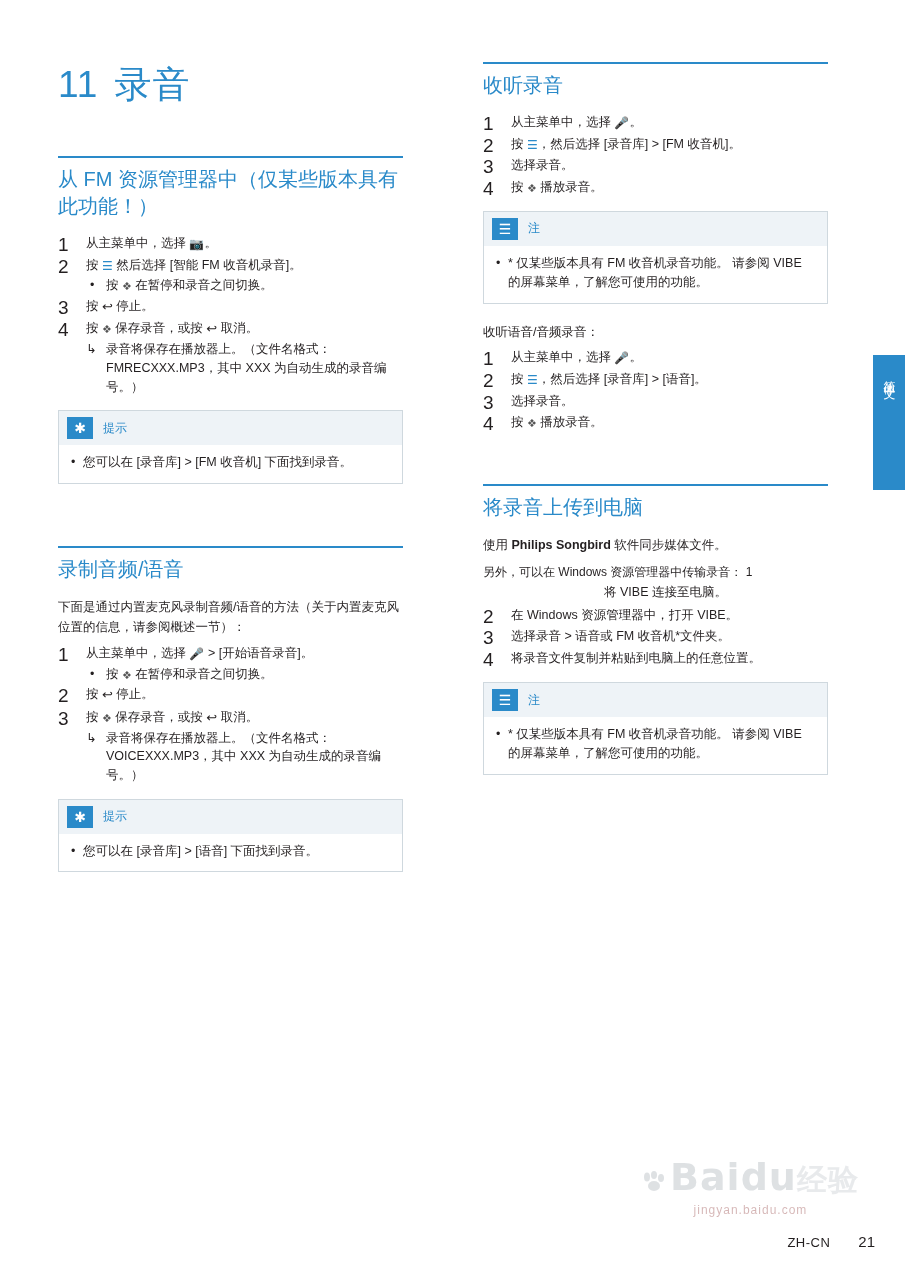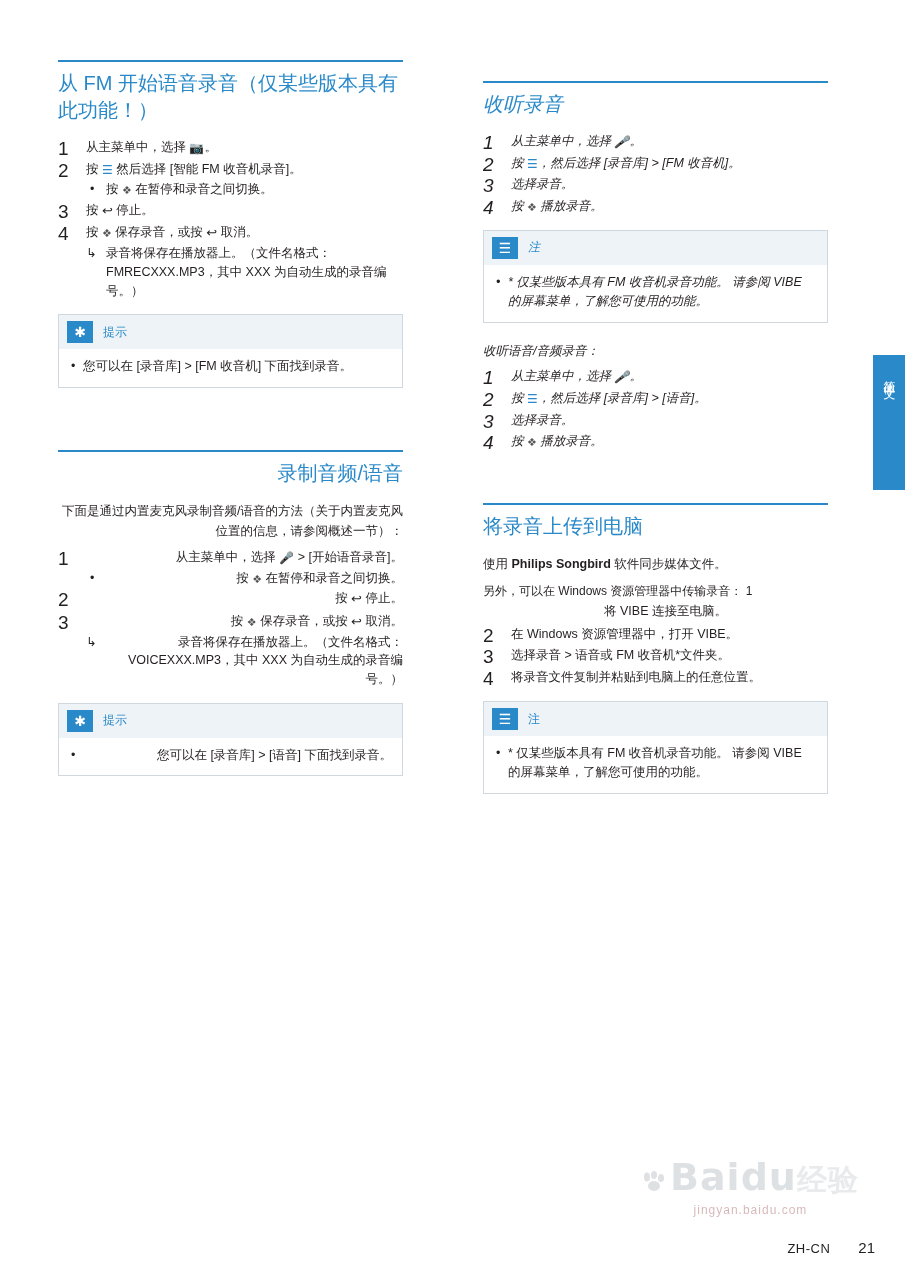--- a/index.html
+++ b/index.html
@@ -120,21 +120,21 @@
     display:block;
     writing-mode:vertical-rl;
     font-size:12px;
     letter-spacing:2px;
     margin:16px auto 0 auto;
     text-align:center;
   }
 
   
   .footer{
-    position:absolute;left:58px;right:30px;bottom:24px;
+    position:absolute;left:58px;right:30px;bottom:30px;
     border-top:0;
     text-align:right;
     font-size:13px;
     color:#231f20;
   }
   .footer .lang{margin-right:28px;letter-spacing:0.5px;}
   .footer .pg{font-size:15px;}
 
   
   .wm{
@@ -162,24 +162,27 @@
   }
   .runin .huge{font-size:12px;line-height:1.35;}
 </style>
 </head>
 <body>
 
 <div class="page">
 
   <div class="col col-left">
 
+    <h1 class="chapter">
+      <span class="num">11</span><span>录音</span>
+    </h1>
 
     <div class="sec">
       <div class="rule"></div>
-      <h2 class="sec-title">从 FM 开始语音录音（仅某些版本具有此功能！）</h2>
+      <h2 class="sec-title">从 FM 资源管理器中（仅某些版本具有此功能！）</h2>
 
       <ol class="steps">
         <li>
           <span class="n">1</span>
           <span>从主菜单中，选择 </span><span class="ic ic-cam">📷</span><span>。</span>
         </li>
         <li>
           <span class="n">2</span>
           <span>按 </span><span class="ic ic-menu">☰</span><span> 然后选择 [智能 FM 收音机录音]。</span>
           <ul class="sub">
@@ -211,21 +214,21 @@
           <div class="lbl">提示</div>
         </div>
         <div class="box-body">
           <ul>
             <li><span class="b">•</span><span>您可以在 [录音库] &gt; [FM 收音机] 下面找到录音。</span></li>
           </ul>
         </div>
       </div>
     </div>
 
-    <div class="sec" style="margin-top:62px;text-align:right;">
+    <div class="sec" style="margin-top:62px;">
       <div class="rule"></div>
       <h2 class="sec-title">录制音频/语音</h2>
 
       <p class="para">下面是通过内置麦克风录制音频/语音的方法（关于内置麦克风位置的信息，请参阅概述一节）：</p>
 
       <ol class="steps">
         <li>
           <span class="n">1</span>
           <span>从主菜单中，选择 </span><span class="ic ic-mic">🎤</span><span> &gt; [开始语音录音]。</span>
           <ul class="sub">
@@ -260,21 +263,21 @@
           <ul>
             <li><span class="b">•</span><span>您可以在 [录音库] &gt; [语音] 下面找到录音。</span></li>
           </ul>
         </div>
       </div>
     </div>
   </div>
 
   <div class="col col-right">
 
-    <div class="sec" style="margin-top:21px;font-style:italic;">
+    <div class="sec" style="margin-top:2px;">
       <div class="rule"></div>
       <h2 class="sec-title">收听录音</h2>
 
 
       <ol class="steps">
         <li>
           <span class="n">1</span>
           <span>从主菜单中，选择 </span><span class="ic ic-mic">🎤</span><span>。</span>
         </li>
         <li>

